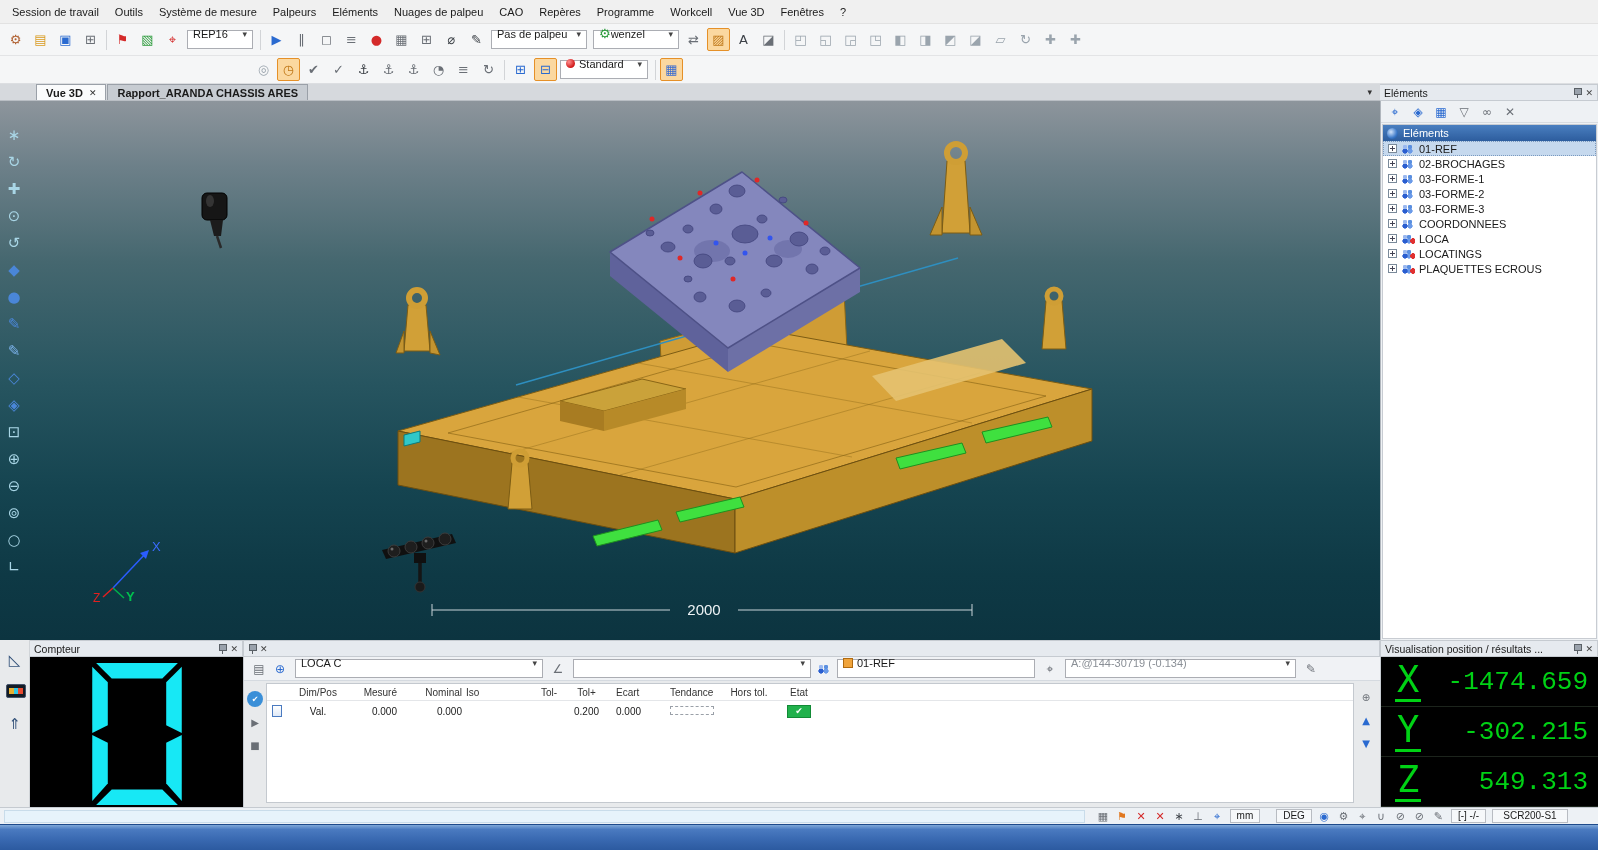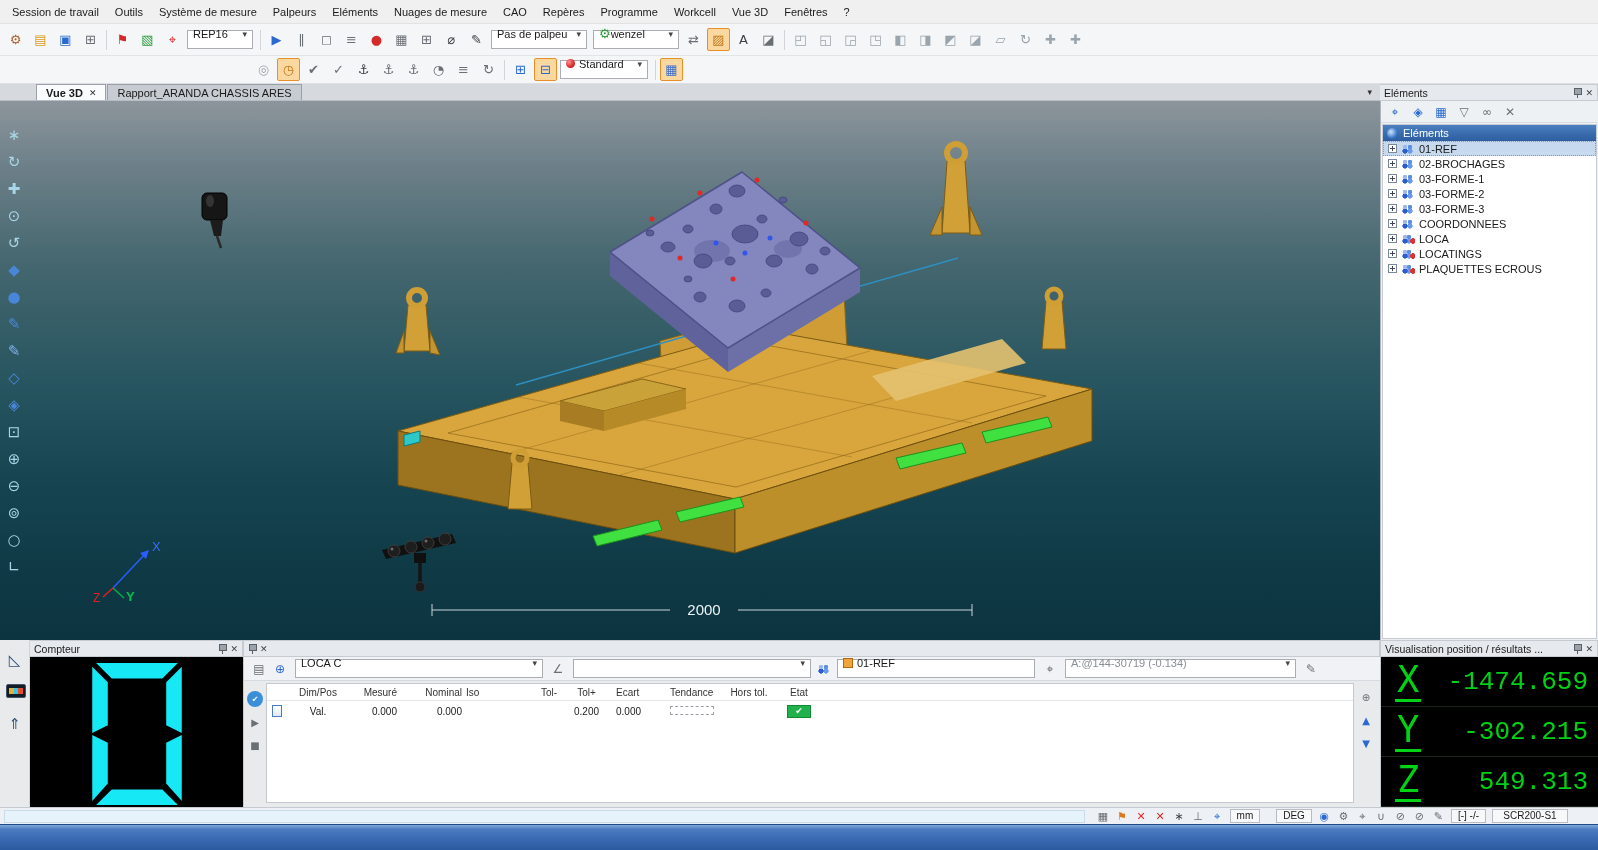--- a/index.html
+++ b/index.html
@@ -27,21 +27,21 @@
   .c-dk{color:#33527a} .c-orange{color:#e07820}
   .combo { height:19px; background:#fff; border:1px solid #abadb3; display:flex; align-items:center; padding:0 2px 12px 5px; margin:0 3px; font-size:11px; white-space:nowrap; flex:none; }
   .combo .cv { flex:1; overflow:hidden; }
   .combo .arrow { color:#444; font-size:9px; padding:0 3px; font-family:"DejaVu Sans",sans-serif; }
   .w66{width:66px} .w96{width:96px} .w86{width:86px} .w88{width:88px}
   .ball { width:9px; height:9px; border-radius:50%; background:radial-gradient(circle at 3px 3px,#ff9090,#d01818 70%); margin-right:4px; flex:none; }
 
   
   .topstrip { height:17px; display:flex; }
   .tabs-area { width:1380px; background:#d6d9dd; display:flex; align-items:flex-end; padding-left:36px; border-bottom:1px solid #b9bec4; }
-  .tab { height:16px; display:flex; align-items:center; gap:6px; padding:0 9px; background:#c7ccd2; border:1px solid #9aa0a8; border-bottom:none; font-size:11px; margin-right:1px; cursor:default; }
+  .tab { height:16px; display:flex; align-items:center; gap:6px; padding:0 9px; background:#c7ccd2; border:1px solid #9aa0a8; border-bottom:none; font-size:11px; margin-right:1px; cursor:default;font-weight:bold; }
   .tab.active { background:#fafbfc; font-weight:bold; }
   .tab-close { font-family:"DejaVu Sans",sans-serif; font-size:9px; color:#333; }
   .strip-collapse { margin-left:auto; margin-right:8px; align-self:center; font-size:9px; color:#333; font-family:"DejaVu Sans",sans-serif; }
   .phead { height:17px; background:#e6eaef; border:1px solid #c6cbd1; border-left:none; display:flex; align-items:center; gap:4px; padding:0 4px; font-size:10.5px; }
   .phead .ptitle { flex:1; overflow:hidden; white-space:nowrap; }
   .pin-icon { width:8px; height:11px; position:relative; flex:none; }
   .pin-icon::before { content:""; position:absolute; left:1px; top:1px; width:6px; height:5px; background:#9aa2ac; border:1px solid #5a6066; }
   .pin-icon::after { content:""; position:absolute; left:4px; top:7px; width:1px; height:4px; background:#5a6066; }
   .close-icon { font-family:"DejaVu Sans",sans-serif; font-size:9px; color:#444; flex:none; }
   .rp-head { width:218px; }
@@ -128,21 +128,21 @@
 
 <div class="app">
 
   <div class="menubar">
 
   <span class="menu-item">Session de travail</span>
       <span class="menu-item">Outils</span>
       <span class="menu-item">Système de mesure</span>
       <span class="menu-item">Palpeurs</span>
       <span class="menu-item">Eléments</span>
-      <span class="menu-item">Nuages de mesure</span>
+      <span class="menu-item">Nuages de palpeu</span>
       <span class="menu-item">CAO</span>
       <span class="menu-item">Repères</span>
       <span class="menu-item">Programme</span>
       <span class="menu-item">Workcell</span>
       <span class="menu-item">Vue 3D</span>
       <span class="menu-item">Fenêtres</span>
       <span class="menu-item">?</span>
     </div>
 
   <div class="toolbar1">

